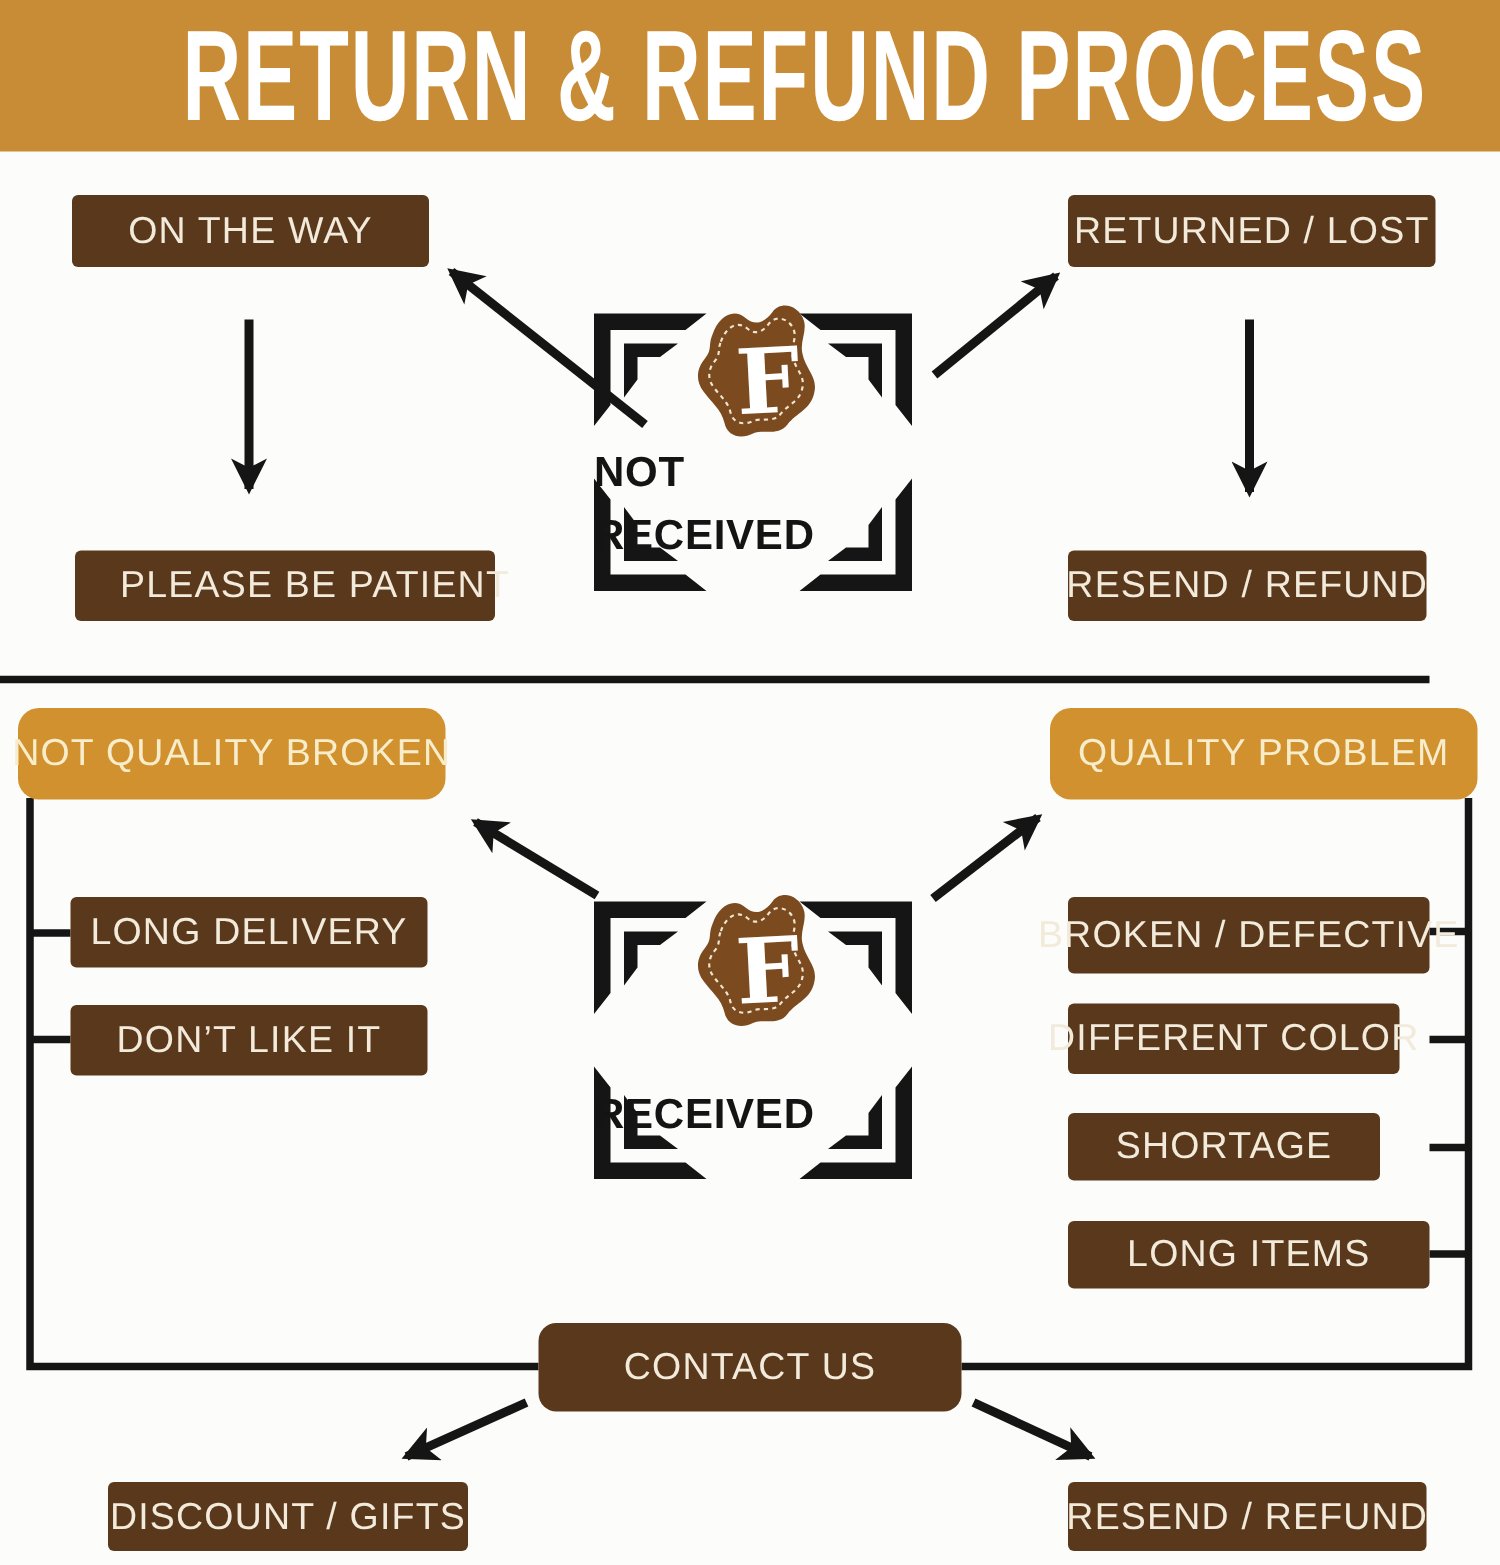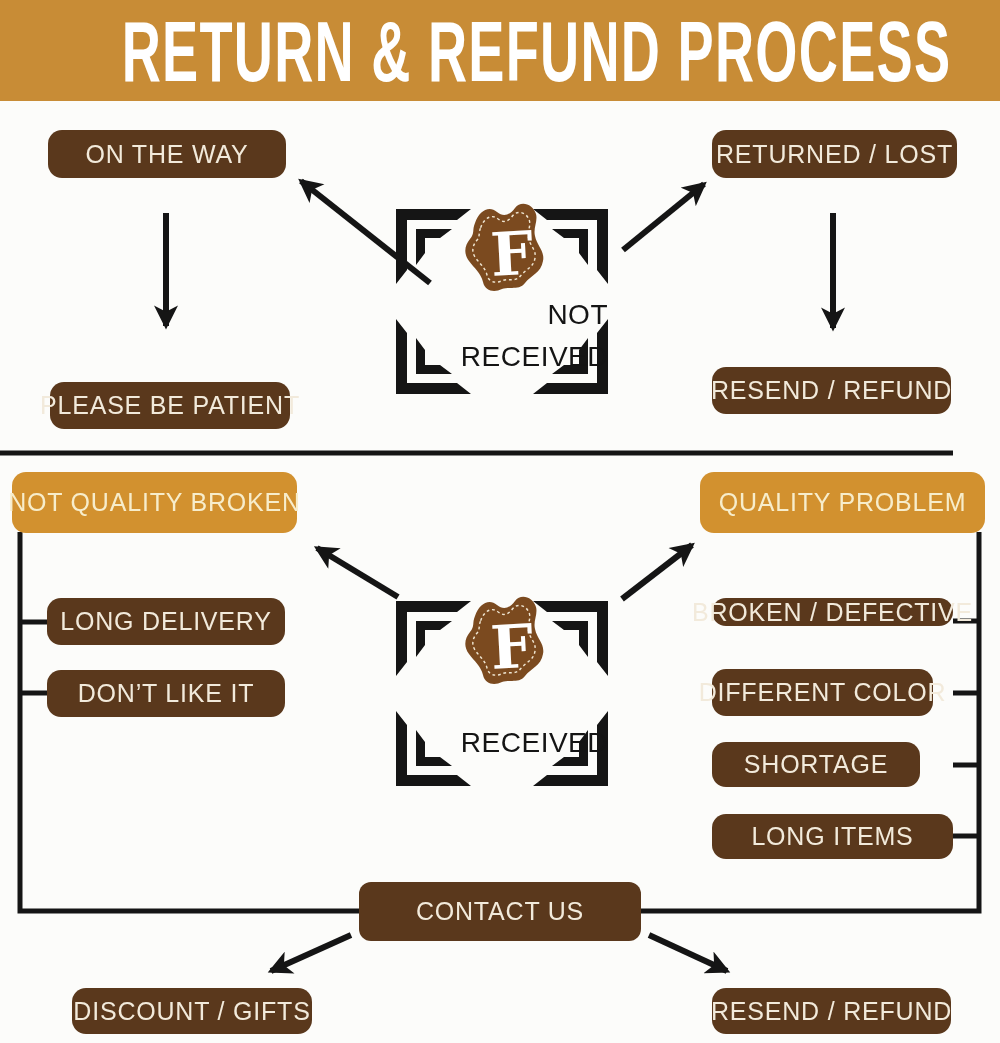--- a/index.html
+++ b/index.html
@@ -13,29 +13,29 @@
     background:#C88C36;display:flex;align-items:center;justify-content:center;padding-left:36px;
   }
   .banner .title{
     color:#ffffff;font-size:86px;font-weight:700;line-height:1;
     letter-spacing:2px;white-space:nowrap;margin:0;
     transform:scaleX(0.63);transform-origin:center;
   }
   .overlay{position:absolute;left:0;top:0;width:1000px;height:1043px;}
   .node{
     position:absolute;display:flex;align-items:center;justify-content:center;
-    background:#5A381C;color:#F2EADB;border-radius:14px;
+    background:#5A381C;color:#F2EADB;border-radius:4px;
     font-size:25px;letter-spacing:0.8px;white-space:nowrap;
   }
   .node.orange{
     background:#D2912F;color:#F7EDCB;border-radius:14px;
   }
   .frame-label{
-    position:absolute;left:396px;width:212px;text-align:right;
-    color:#141414;font-weight:400;font-size:28px;letter-spacing:0.5px;
+    position:absolute;left:396px;width:212px;text-align:left;
+    color:#141414;font-weight:700;font-size:28px;letter-spacing:0.5px;
   }
 </style>
 </head>
 <body>
 
 <div class="banner">
   <div class="title">RETURN &amp; REFUND PROCESS</div>
 </div>
 
 <svg class="overlay" width="1000" height="1043" viewBox="0 0 1000 1043">
@@ -97,29 +97,29 @@
     <text x="53" y="72" text-anchor="middle" font-family="DejaVu Serif, serif" font-size="60" font-weight="bold" fill="#FFFFFF" transform="rotate(-3 53 50)">F</text>
   </g>
 </svg>
 
 <div class="frame-label" style="top:299px;">NOT</div>
 <div class="frame-label" style="top:341px;">RECEIVED</div>
 <div class="frame-label" style="top:727px;">RECEIVED</div>
 
 <div class="node" style="left:48px;top:130px;width:238px;height:48px;">ON THE WAY</div>
 <div class="node" style="left:712px;top:130px;width:245px;height:48px;">RETURNED / LOST</div>
-<div class="node" style="left:50px;top:382px;width:240px;height:47px;">PLEASE BE PATIENT</div>
+<div class="node" style="left:50px;top:367px;width:240px;height:47px;padding-left:40px;">PLEASE BE PATIENT</div>
 <div class="node" style="left:712px;top:367px;width:239px;height:47px;">RESEND / REFUND</div>
 
 <div class="node orange" style="left:12px;top:472px;width:285px;height:61px;">NOT QUALITY BROKEN</div>
 <div class="node orange" style="left:700px;top:472px;width:285px;height:61px;">QUALITY PROBLEM</div>
 
 <div class="node" style="left:47px;top:598px;width:238px;height:47px;">LONG DELIVERY</div>
 <div class="node" style="left:47px;top:670px;width:238px;height:47px;">DON’T LIKE IT</div>
 
-<div class="node" style="left:712px;top:598px;width:241px;height:28px;">BROKEN / DEFECTIVE</div>
+<div class="node" style="left:712px;top:598px;width:241px;height:51px;">BROKEN / DEFECTIVE</div>
 <div class="node" style="left:712px;top:669px;width:221px;height:47px;">DIFFERENT COLOR</div>
 <div class="node" style="left:712px;top:742px;width:208px;height:45px;">SHORTAGE</div>
 <div class="node" style="left:712px;top:814px;width:241px;height:45px;">LONG ITEMS</div>
 
 <div class="node" style="left:359px;top:882px;width:282px;height:59px;border-radius:12px;">CONTACT US</div>
 <div class="node" style="left:72px;top:988px;width:240px;height:46px;">DISCOUNT / GIFTS</div>
 <div class="node" style="left:712px;top:988px;width:239px;height:46px;">RESEND / REFUND</div>
 
 </body></html>

